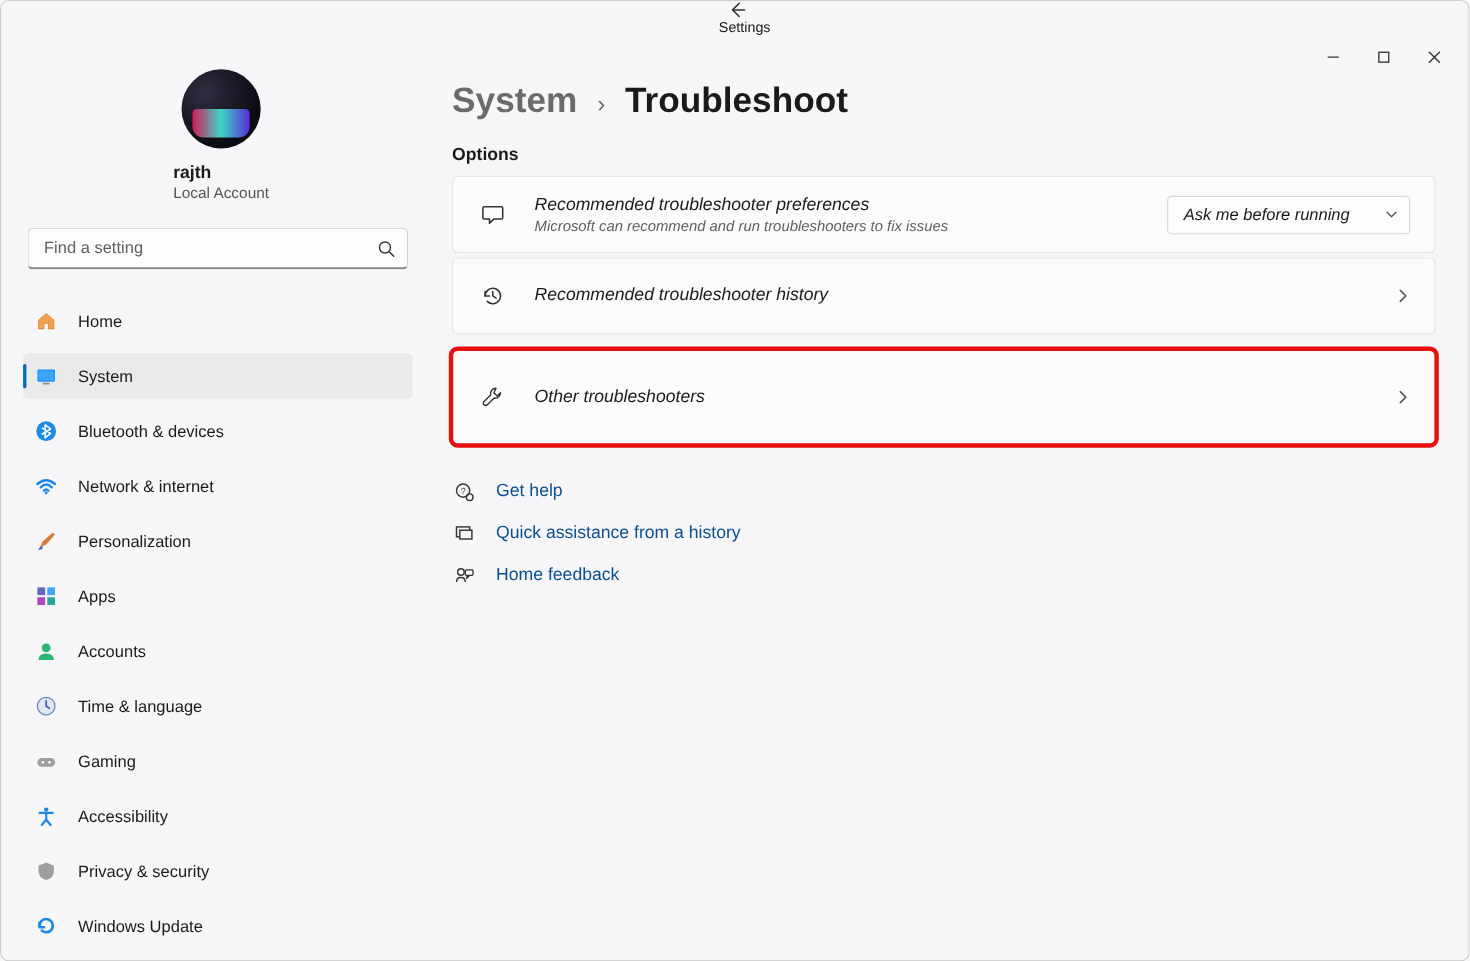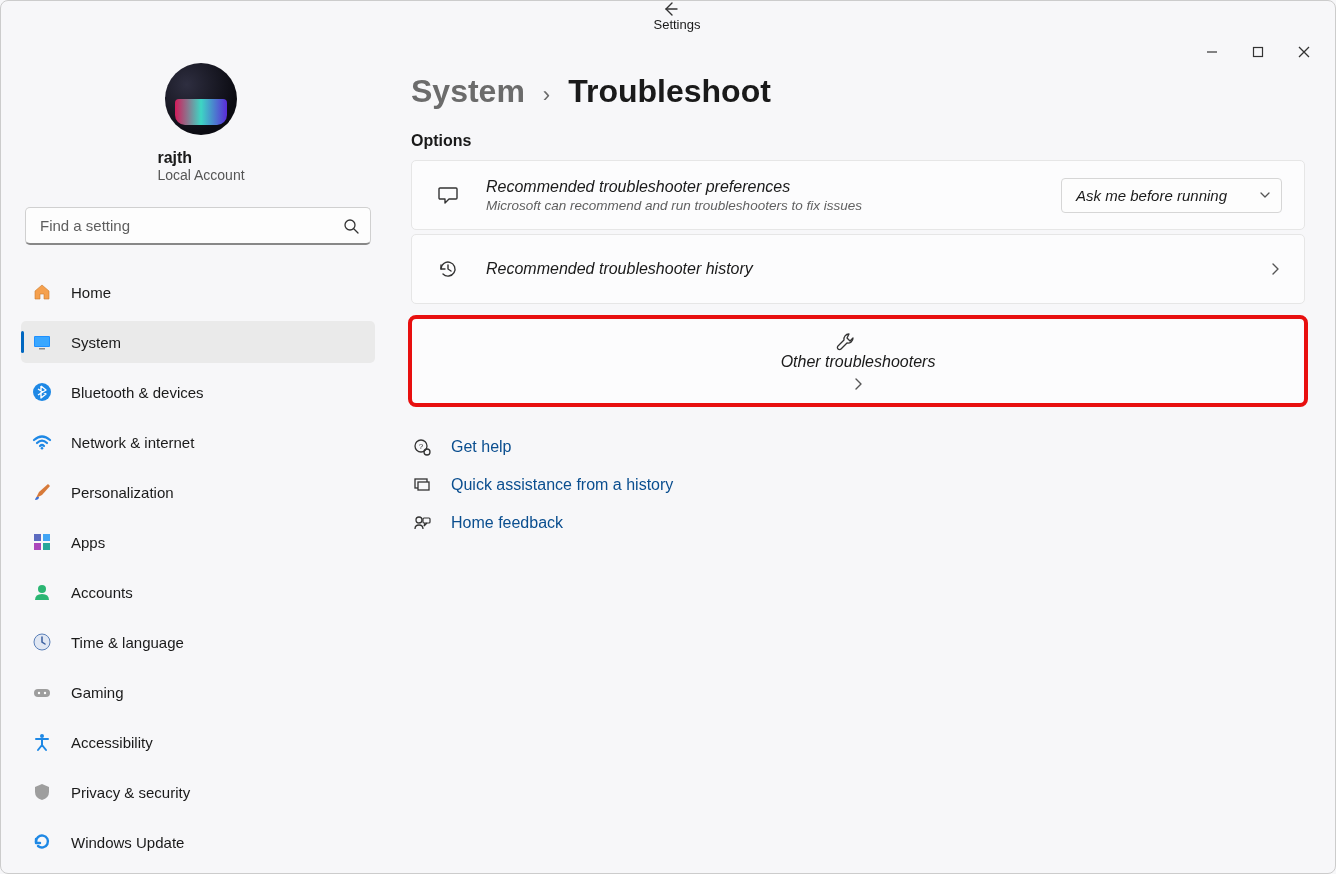--- a/index.html
+++ b/index.html
@@ -174,21 +174,20 @@
     position:absolute; right:10px; top:50%; transform:translateY(-50%);
     color:#555;
   }
   .chev-right { color:#555; }
   .card.highlight {
     outline: 4px solid #e80f0f;
     outline-offset: -1px;
     margin-top: 14px;
     margin-bottom: 24px;
     min-height: 86px;
-    flex-direction: column;
   }
   .link-row {
     display:flex; align-items:center;
     gap: 18px;
     padding: 8px 0;
     font-size:16px;
   }
   .link-row .li-icon {
     width: 22px; height:22px;
     display:flex; align-items:center; justify-content:center;

